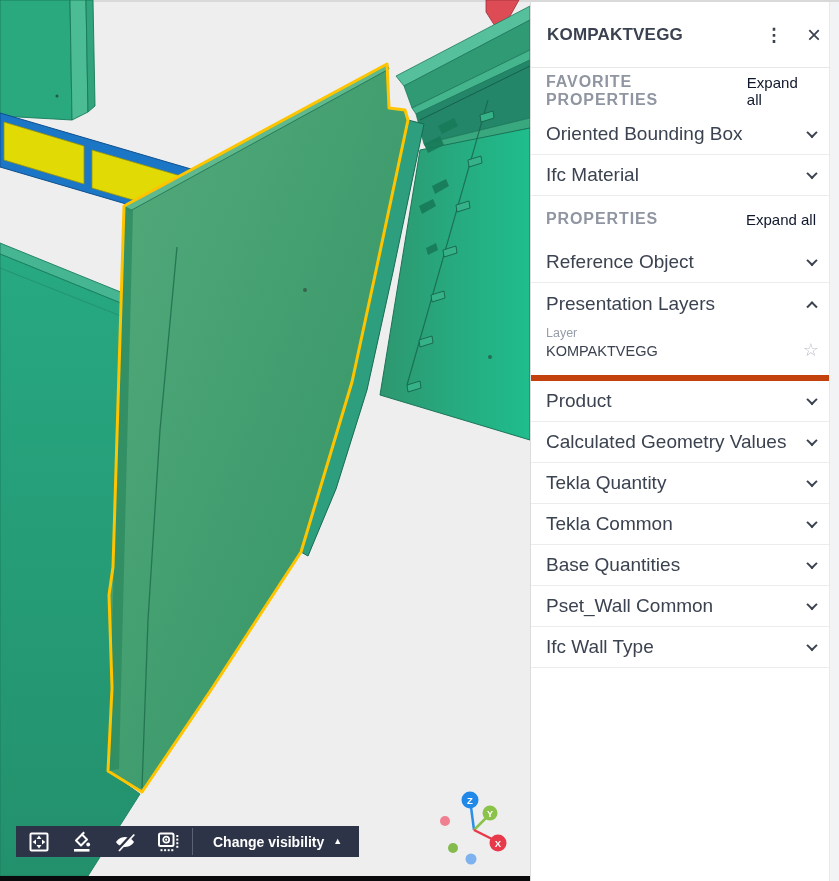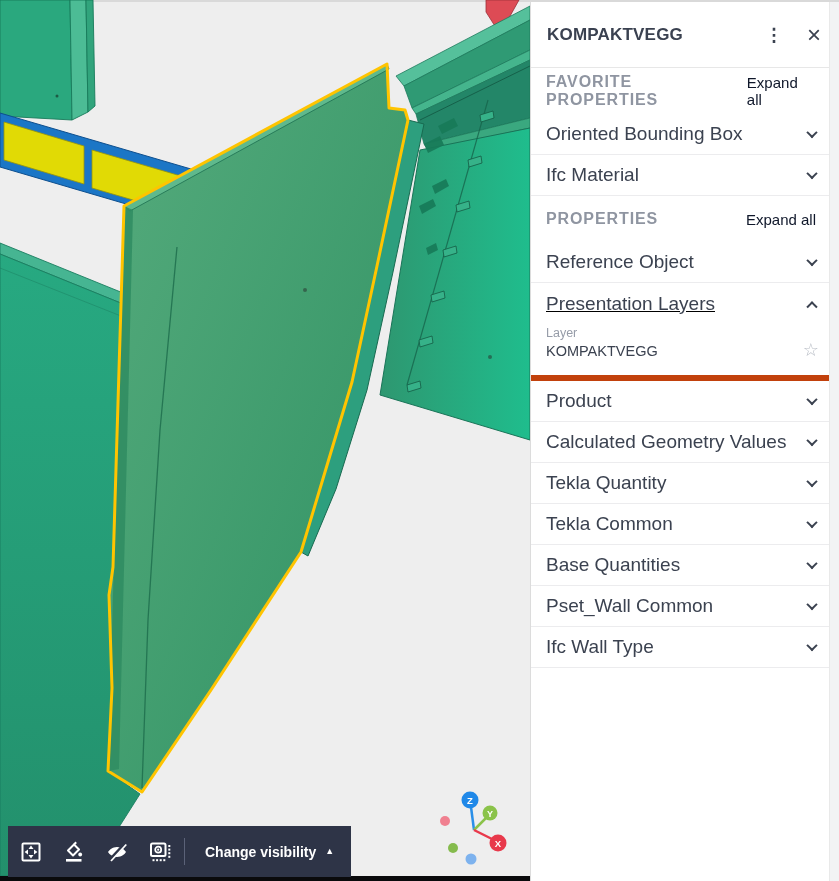--- a/index.html
+++ b/index.html
@@ -4,21 +4,21 @@
 <style>
   * { box-sizing: border-box; }
   html,body { margin:0; padding:0; background:#fff; }
   body { font-family:"Liberation Sans", sans-serif; }
   .stage { position:relative; width:839px; height:881px; overflow:hidden; background:#fff; }
 
   
   .viewport { position:absolute; left:0; top:0; width:530px; height:881px; }
 
   
-  .toolbar { position:absolute; left:8px; top:826px; height:51px; background:#2e3447;
+  .toolbar { position:absolute; left:16px; top:826px; height:31px; background:#2e3447;
              display:flex; align-items:center; padding:0 1px; z-index:5; }
   .tb-btn { width:43px; height:45px; display:flex; align-items:center; justify-content:center;
             background:none; border:none; cursor:pointer; padding:0; }
   .tb-divider { width:1px; height:27px; background:#5b6278; margin:0 3px; }
   .cv-btn { display:flex; align-items:center; gap:9px; color:#fff; font-size:14px; font-weight:700;
             background:none; border:none; padding:0 16px 0 17px; cursor:pointer;
             font-family:"Liberation Sans", sans-serif; height:45px; }
   .cv-arrow { font-size:9px; line-height:1; }
 
   
@@ -32,21 +32,21 @@
   .kebab { font-size:18px; font-weight:700; margin-right:12px; }
   .close { font-size:24px; font-weight:400; line-height:.9; }
 
   .group-header { display:flex; justify-content:space-between; align-items:center; height:46px;
                   padding:0 23px 0 15px; }
   .group-label { font-size:16px; font-weight:700; color:#8f95a1; letter-spacing:.9px; }
   .expand-all { font-size:15px; color:#0f172a; cursor:pointer; }
 
   .section-row { display:flex; justify-content:space-between; align-items:center; height:41px;
                  padding:0 23px 0 15px; border-bottom:1px solid #ececee; cursor:pointer; }
-  .section-row.expanded { border-bottom:none;text-decoration:underline; }
+  .section-row.expanded { border-bottom:none; }
   .section-label { font-size:19px; color:#3b4250; }
   .chev { width:8px; height:8px; border-right:2px solid #3b4250; border-bottom:2px solid #3b4250;
           flex:none; }
   .chev.down { transform:rotate(45deg) translate(-1px,-1px); }
   .chev.up   { transform:rotate(-135deg) translate(-2px,-2px); }
 
   .fields { position:relative; padding:2px 23px 16px 15px; border-bottom:6px solid #c2410c; }
   .field-label { font-size:12.5px; color:#969ca8; }
   .field-value { font-size:14.5px; color:#3b4250; margin-top:3px; }
   .star { position:absolute; right:20px; top:50%; transform:translateY(-50%);

